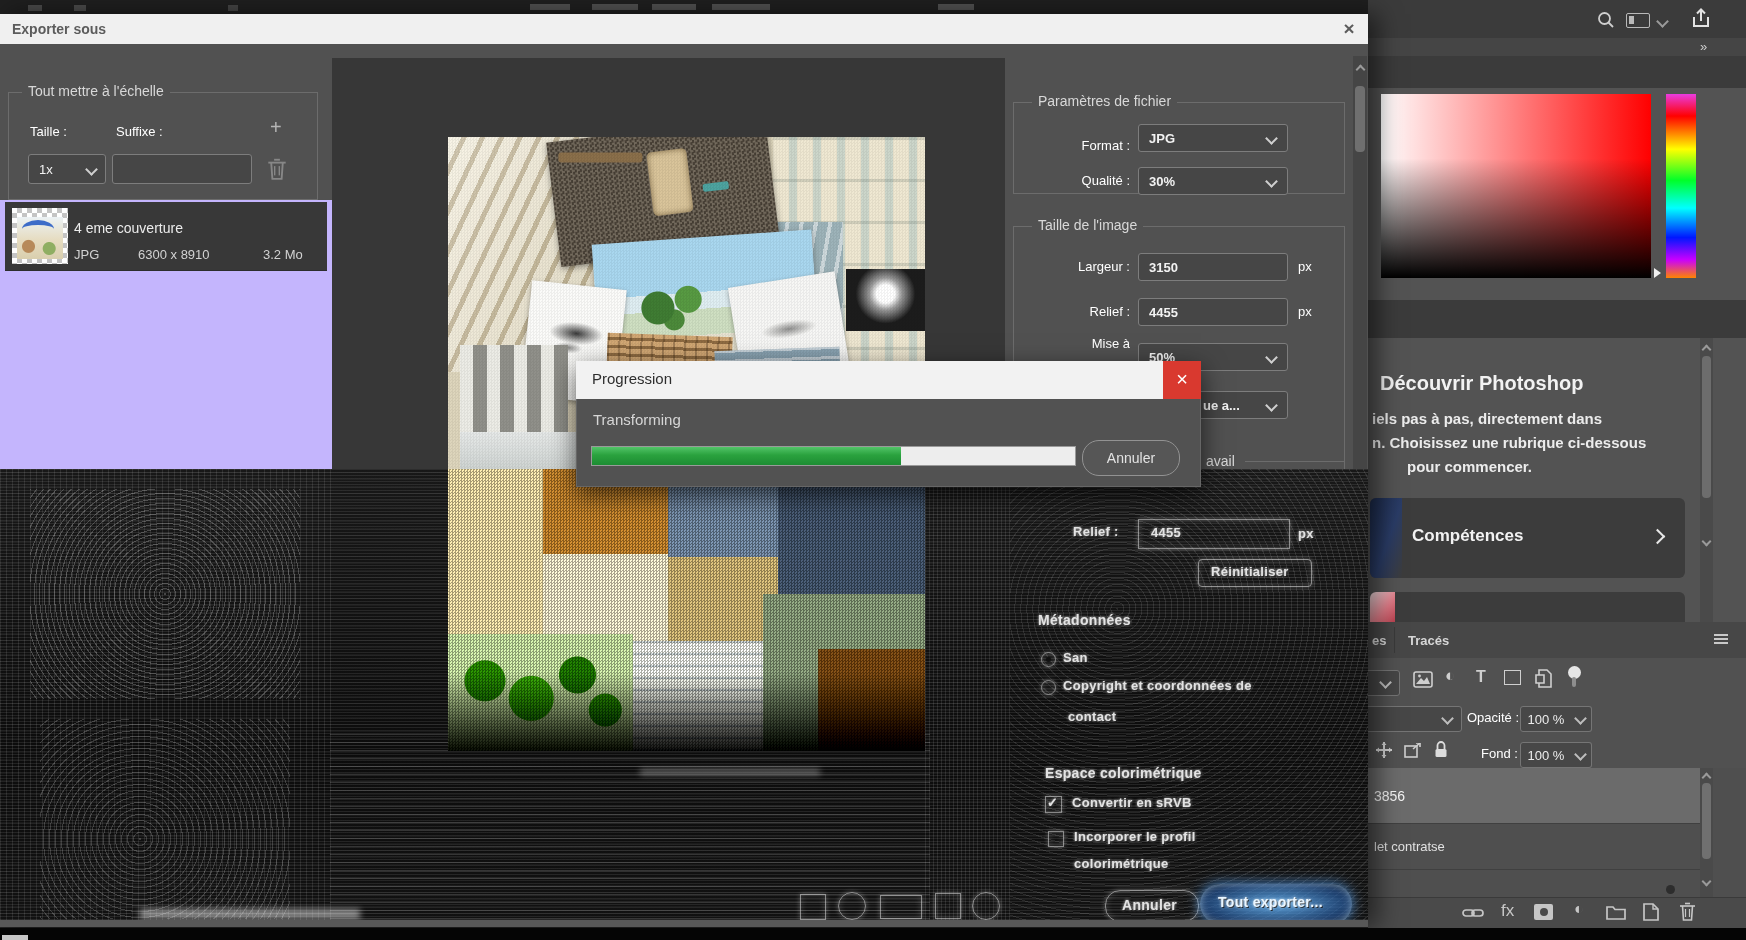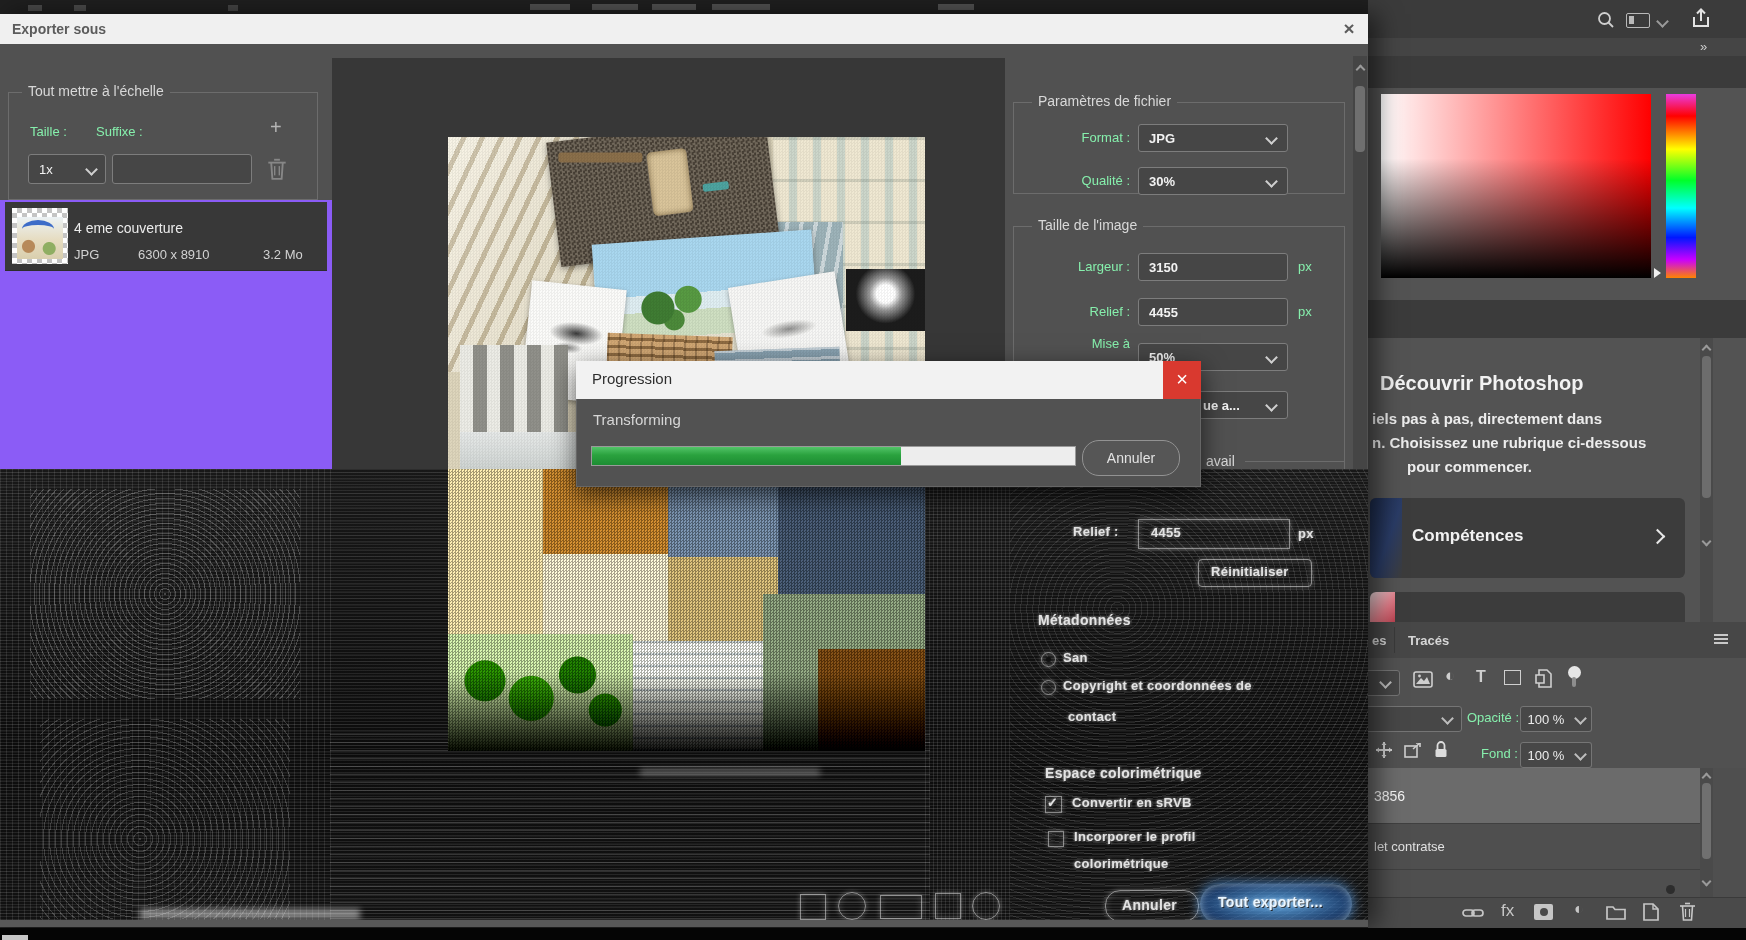--- a/index.html
+++ b/index.html
@@ -1,19 +1,19 @@
 <!DOCTYPE html>
 <html><head>
 <meta charset="utf-8">
 <style>
   html,body{margin:0;padding:0;background:#000;}
   .screen{position:relative;width:1746px;height:940px;overflow:hidden;
     font-family:"Liberation Sans",sans-serif;background:#242424;-webkit-font-smoothing:antialiased;}
   .abs{position:absolute;}
-  .lbl{font-size:13px;color:#86efac;white-space:nowrap;}
+  .lbl{font-size:13px;color:#ffffff;white-space:nowrap;}
   .rlbl{text-align:right;}
   .vbox{background:#464646;border:1px solid #7d7d7d;border-radius:3px;color:#f2f2f2;
     font-size:13px;font-weight:bold;display:flex;align-items:center;padding:0 10px;box-sizing:border-box;}
   .chev{display:inline-block;width:7px;height:7px;border-right:2px solid #cfcfcf;border-bottom:2px solid #cfcfcf;
     transform:rotate(45deg);}
   .chev-up{transform:rotate(-135deg);}
   .chev-r{transform:rotate(-45deg);}
   .fsb{border:1px solid #6c6c6c;box-sizing:border-box;}
   .legend{background:#515151;padding:0 6px;font-size:14px;color:#d8d8d8;white-space:nowrap;}
   .hamb, .hamb::before, .hamb::after{width:14px;height:2px;background:#c9c9c9;}
@@ -229,38 +229,38 @@
     <div class="abs" style="left:0;top:0;width:1368px;height:30px;background:#f0f0f0;font-weight:bold;">
       <span class="abs" style="left:12px;top:7px;font-size:14px;color:#5c5c5c;">Exporter sous</span>
       <span class="abs" style="left:1336px;top:2px;width:26px;height:26px;font-size:19px;color:#5c5c5c;text-align:center;line-height:26px;">×</span>
     </div>
 
     <div class="abs" style="left:0;top:30px;width:1368px;height:883px;background:#515151;overflow:hidden;">
 
       <div class="abs fsb" style="left:8px;top:48px;width:310px;height:108px;"></div>
       <span class="abs legend" style="left:22px;top:39px;">Tout mettre à l'échelle</span>
       <span class="abs lbl" style="left:30px;top:80px;">Taille :</span>
-      <span class="abs lbl" style="left:96px;top:80px;">Suffixe :</span>
+      <span class="abs lbl" style="left:116px;top:80px;">Suffixe :</span>
       <span class="abs" style="left:270px;top:72px;font-size:20px;color:#b5b5b5;">+</span>
       <div class="abs vbox" style="left:28px;top:110px;width:78px;height:30px;font-weight:normal;">
         <span>1x</span>
         <span class="abs chev" style="left:58px;top:10px;"></span>
       </div>
       <input class="abs" style="left: 112px; top: 110px; width: 140px; height: 30px; background: rgb(70, 70, 70); border: 1px solid rgb(125, 125, 125); border-radius: 3px; box-sizing: border-box; color: rgb(240, 240, 240); font-size: 13px; padding: 0px 8px;">
       <div class="abs icon-dim" style="left:268px;top:114px;">
         <svg width="18" height="22" viewBox="0 0 15 19">
             <line x1="0" y1="4" x2="15" y2="4" stroke="#bdbdbd" stroke-width="1.6"></line>
             <line x1="5" y1="1.5" x2="10" y2="1.5" stroke="#bdbdbd" stroke-width="1.6"></line>
             <path d="M2.5 4 l1 14 h8 l1 -14" fill="none" stroke="#bdbdbd" stroke-width="1.6"></path>
             <line x1="5.5" y1="7" x2="5.5" y2="15" stroke="#bdbdbd" stroke-width="1.2"></line>
             <line x1="9.5" y1="7" x2="9.5" y2="15" stroke="#bdbdbd" stroke-width="1.2"></line>
           </svg>
       </div>
 
-      <div class="abs" style="left:0;top:156px;width:384px;height:269px;background:#8b5cf6;padding-left:13px;">
+      <div class="abs" style="left:0;top:156px;width:384px;height:269px;background:#c4b5fd;padding-left:13px;">
         <div class="abs" style="left:5px;top:2px;width:322px;height:68px;background:#383838;border-bottom:1px solid #2d2d2d;">
           <div class="abs" style="left:7px;top:6px;width:56px;height:56px;
               background:repeating-conic-gradient(#c4c4c4 0% 25%, #ffffff 0% 50%) 0 0/10px 10px;overflow:hidden;">
             <div class="abs" style="left:5px;top:9px;width:46px;height:42px;background:
               radial-gradient(circle at 70% 75%, #8fae62 0 6px, rgba(0,0,0,0) 7px),
               radial-gradient(circle at 25% 70%, #b78a5a 0 6px, rgba(0,0,0,0) 7px),
               linear-gradient(180deg,#ecf2f5 0%,#e6dcc0 55%,#d9cfae 100%);">
               <div class="abs" style="left:5px;top:3px;width:32px;height:18px;border-radius:50%;border-top:5px solid #3d6cc8;box-sizing:border-box;"></div>
             </div>
           </div>
@@ -307,21 +307,21 @@
           repeating-linear-gradient(0deg,#d2a874 0 5px,#8f6c42 5px 8px);"></div>
         <div class="abs" style="left:268px;top:212px;width:125px;height:92px;transform:rotate(-2deg);background:
           repeating-linear-gradient(0deg, rgba(255,255,255,.5) 0 3px, rgba(0,0,0,0) 3px 10px),#8aa3b2;"></div>
         <div class="abs" style="left:12px;top:295px;width:130px;height:37px;background:linear-gradient(180deg,#e6e9e8,#cfd4d2);"></div>
         <div class="abs" style="left:0;top:0;width:477px;height:332px;background:
           repeating-conic-gradient(rgba(0,0,0,.05) 0% 25%, rgba(0,0,0,0) 0% 50%) 0 0/3px 3px;"></div>
       </div>
 
       <div class="abs fsb" style="left:1013px;top:58px;width:332px;height:92px;"></div>
       <span class="abs legend" style="left:1032px;top:49px;">Paramètres de fichier</span>
-      <div class="abs lbl rlbl" style="left:1040px;top:86px;width:90px;">Format :</div>
+      <div class="abs lbl rlbl" style="left:1040px;top:94px;width:90px;">Format :</div>
       <div class="abs vbox" style="left:1138px;top:80px;width:150px;height:28px;">
         <span>JPG</span>
         <span class="abs chev" style="left:128px;top:9px;"></span>
       </div>
       <div class="abs lbl rlbl" style="left:1040px;top:129px;width:90px;">Qualité :</div>
       <div class="abs vbox" style="left:1138px;top:123px;width:150px;height:28px;">
         <span>30%</span>
         <span class="abs chev" style="left:128px;top:9px;"></span>
       </div>
 

